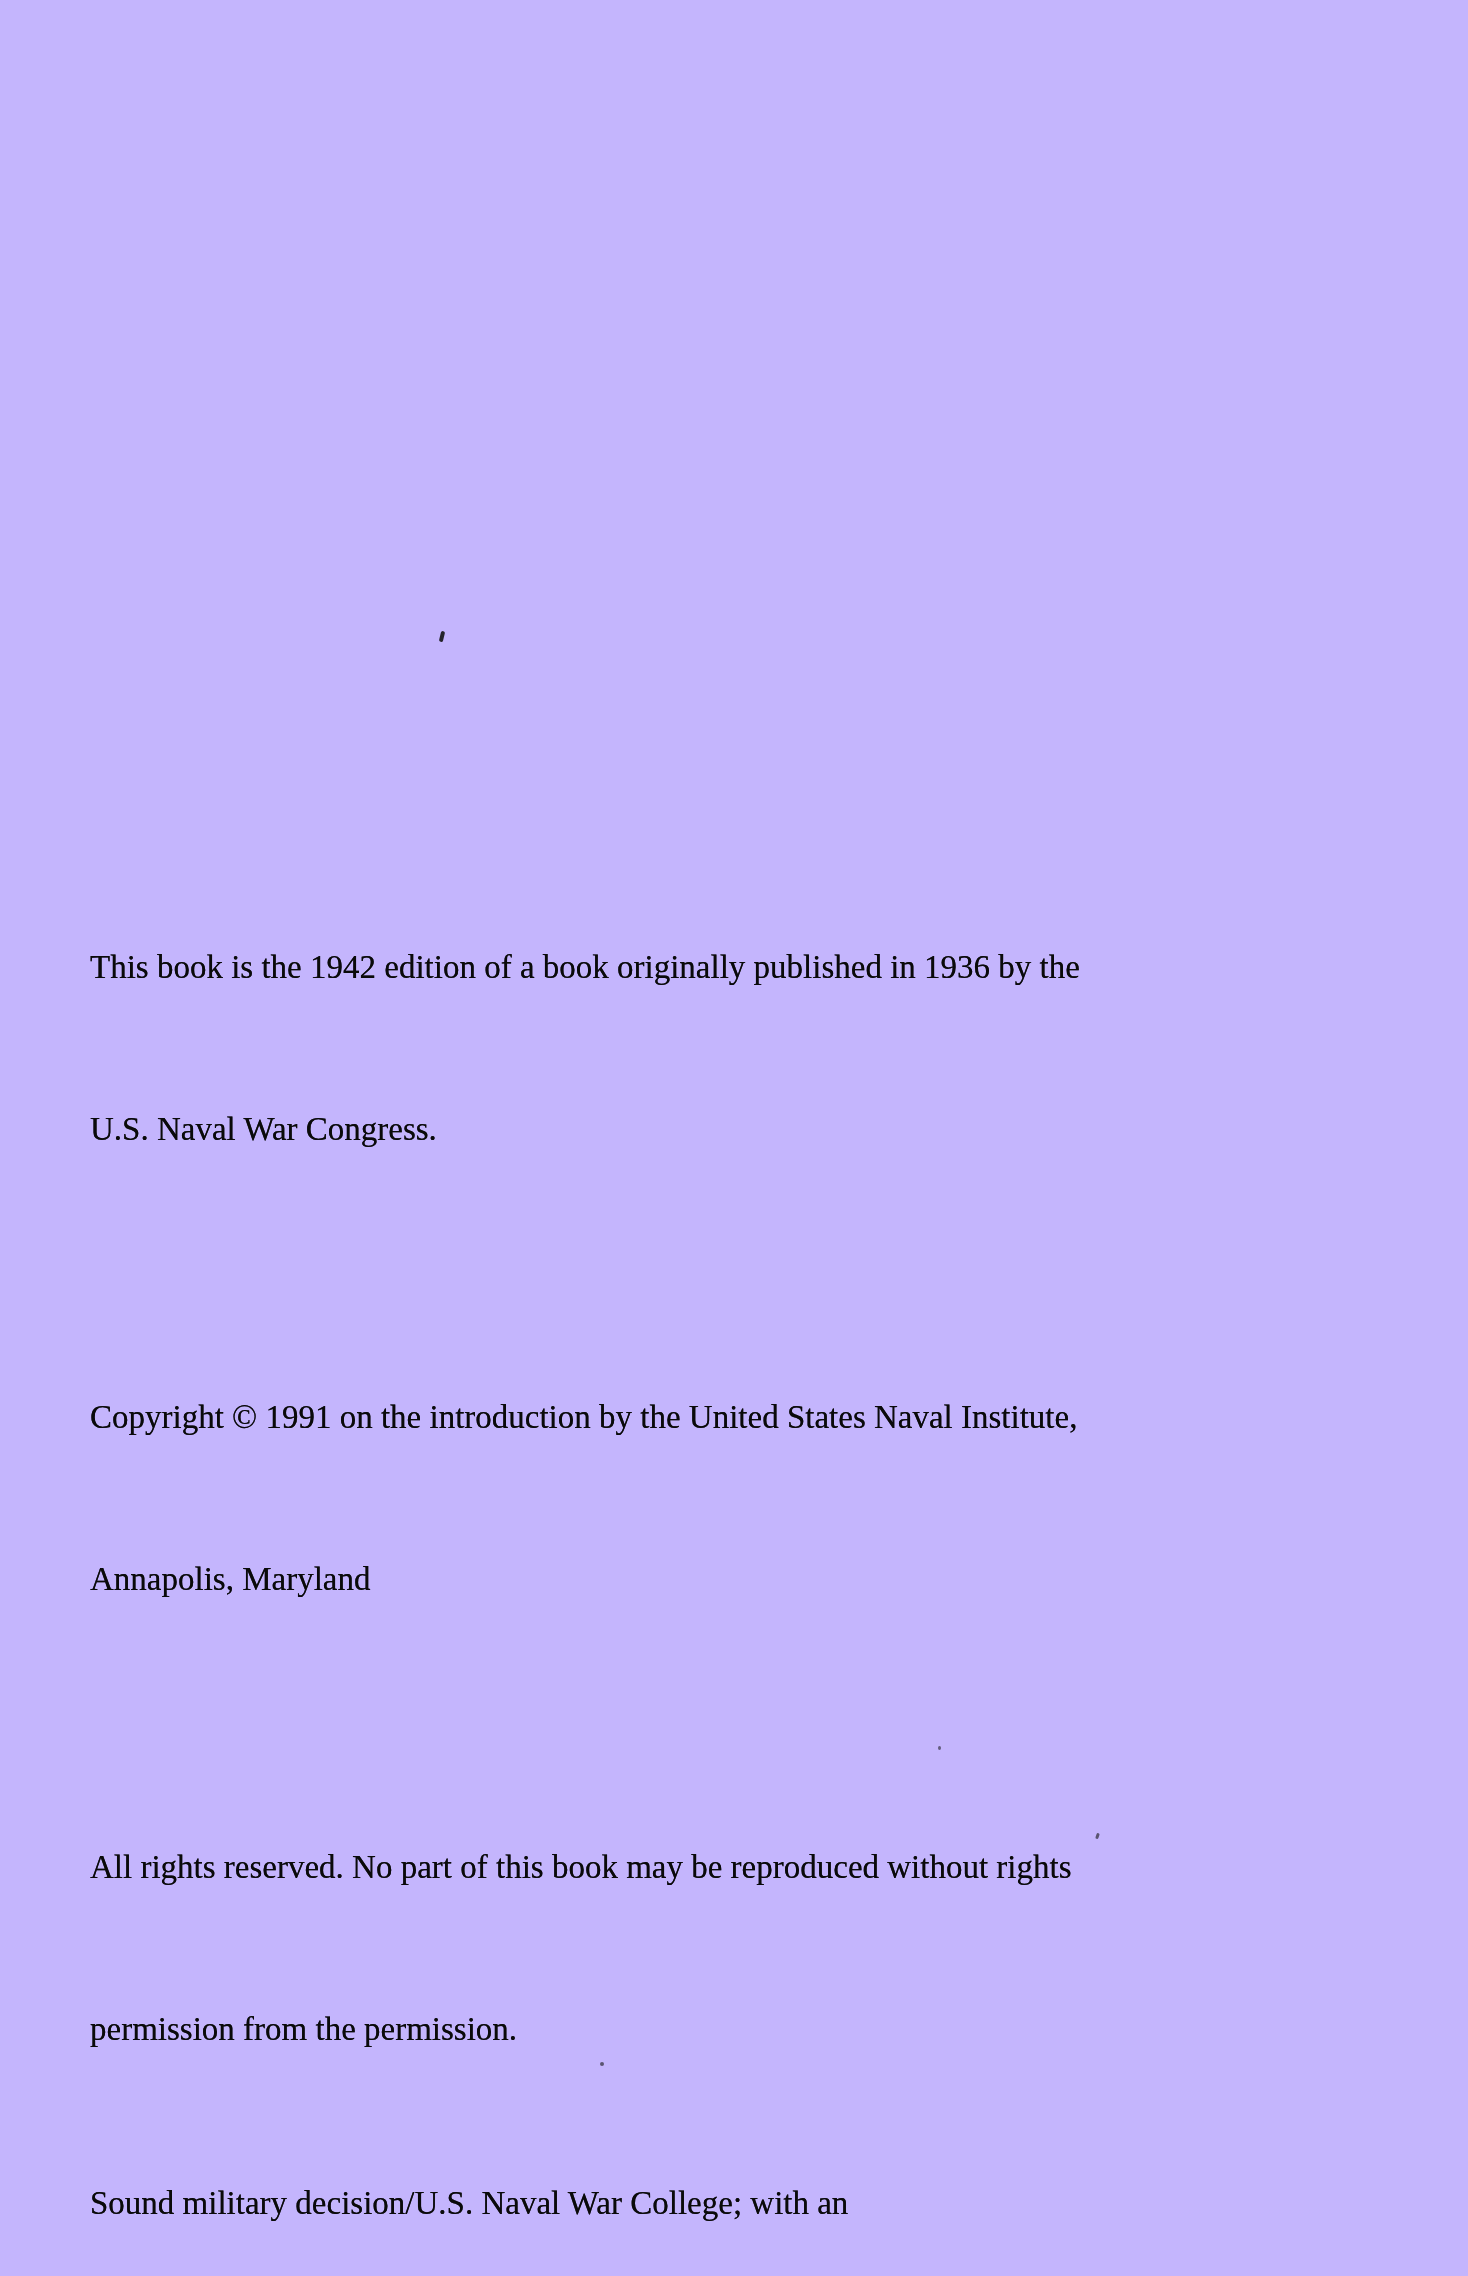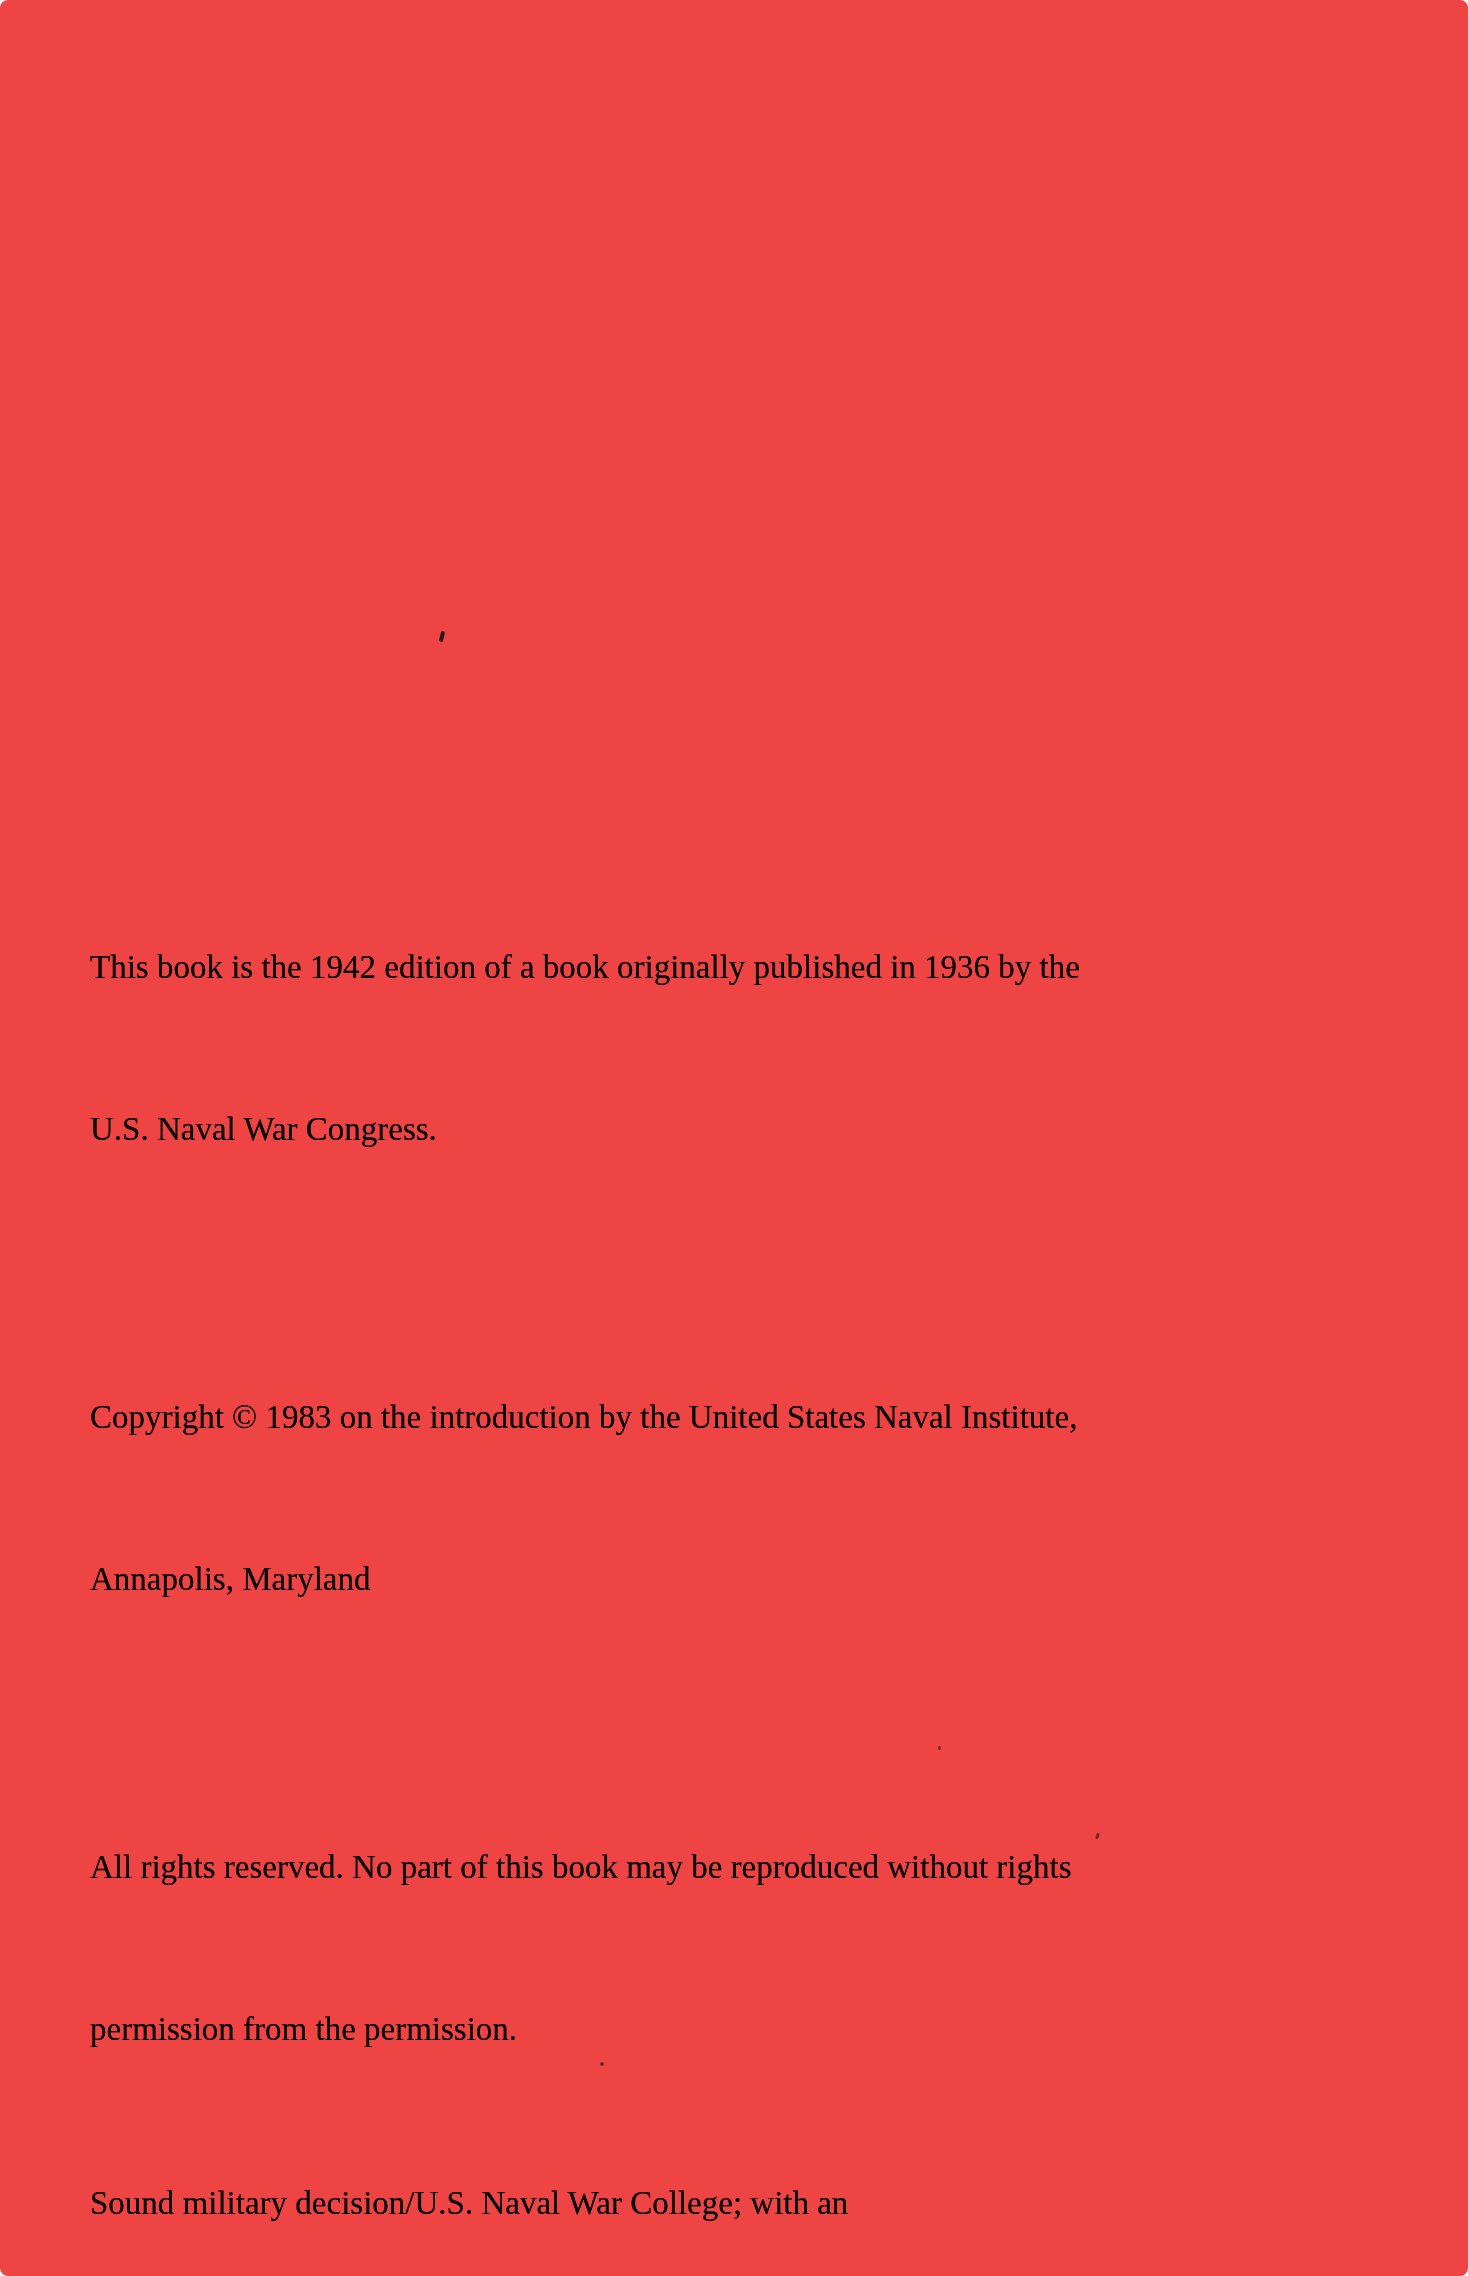--- a/index.html
+++ b/index.html
@@ -1,24 +1,23 @@
 <!DOCTYPE html>
 <html><head>
 <meta charset="utf-8">
 <style>
   html, body { margin: 0; padding: 0; background: #ffffff; }
   .page {
     position: relative;
     width: 1468px;
     height: 2276px;
-    background: #ef4444;
+    background: #c4b5fd;
     overflow: hidden;
     font-family: "Liberation Serif", "DejaVu Serif", serif;
     color: #0a0a0a;
-    border-radius: 8px;
   }
   .content {
     position: absolute;
     top: 832px;
     left: 90px;
     width: 1216px;
   }
   .para {
     font-size: 33px;
     line-height: 54px;
@@ -52,21 +51,21 @@
   <span class="speck speck-4"></span>
 
   <div class="content">
 
     <div class="para">
       <div class="line">This book is the 1942 edition of a book originally published in 1936 by the</div>
       <div class="line">U.S. Naval War Congress.</div>
     </div>
 
     <div class="para">
-      <div class="line">Copyright © 1983 on the introduction by the United States Naval Institute,</div>
+      <div class="line">Copyright © 1991 on the introduction by the United States Naval Institute,</div>
       <div class="line">Annapolis, Maryland</div>
     </div>
 
     <div class="para">
       <div class="line">All rights reserved. No part of this book may be reproduced without rights</div>
       <div class="line">permission from the permission.</div>
     </div>
 
 
     <div class="cip">

